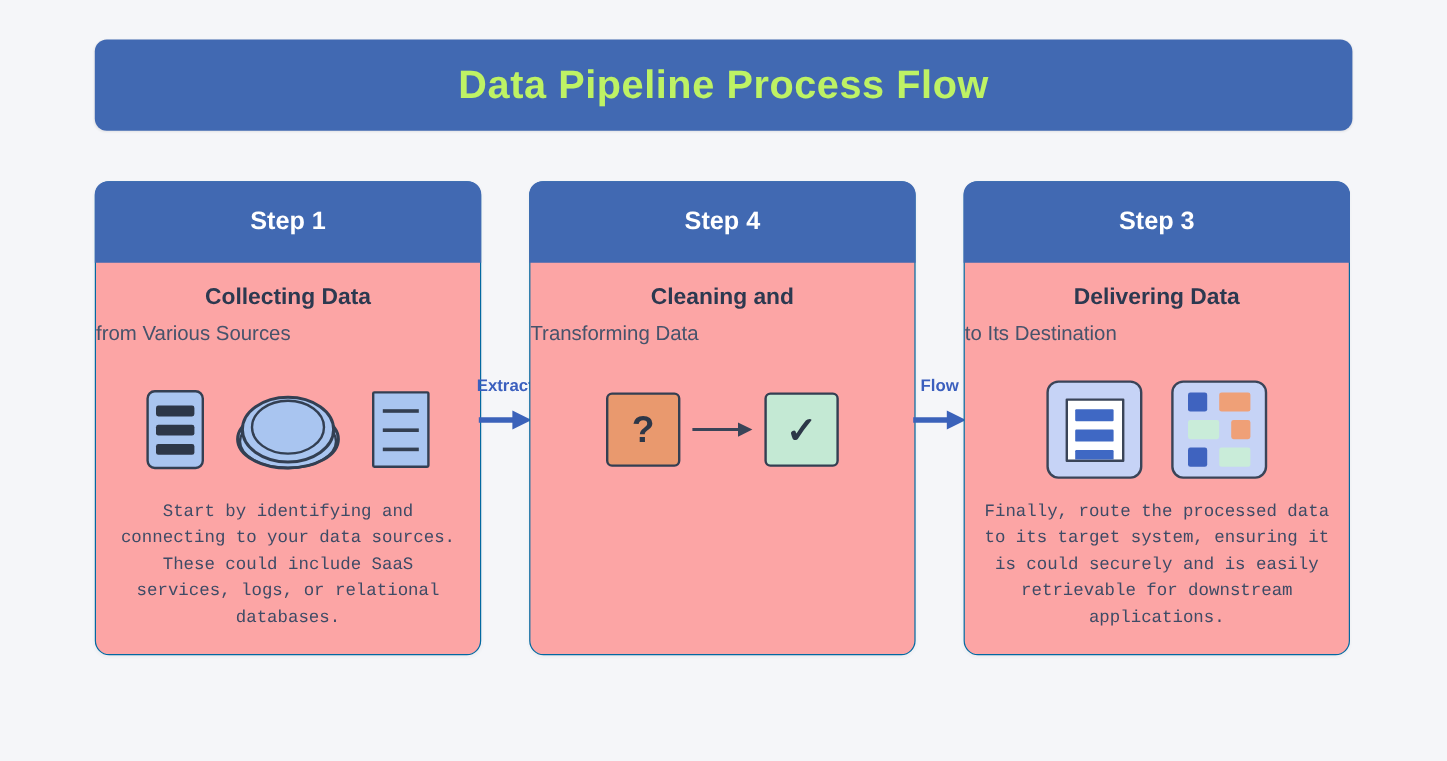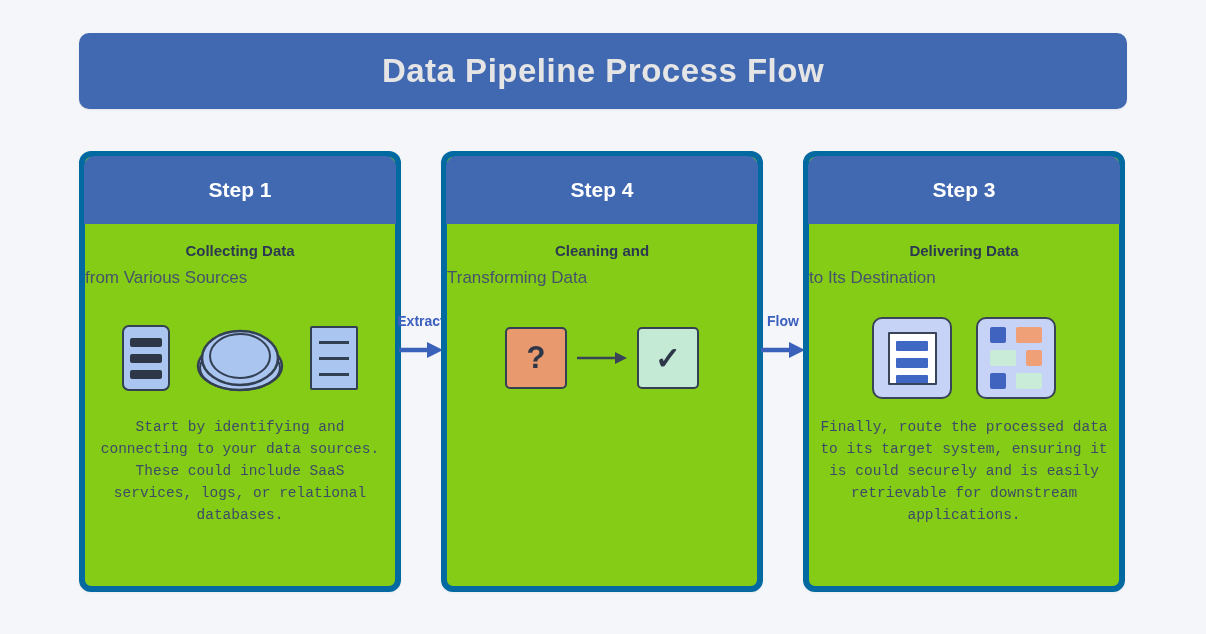--- a/index.html
+++ b/index.html
@@ -9,37 +9,37 @@
     font-family:"Liberation Sans", sans-serif;
     overflow:hidden;
   }
   .banner{
     position:absolute;left:79px;top:33px;width:1048px;height:76px;
     background:#4169b2;border-radius:10px;
     display:flex;align-items:center;justify-content:center;
     box-shadow:0 1px 2px rgba(0,0,0,0.08);
   }
   .banner-title{
-    color:#e5e5e5;font-size:33px;font-weight:bold;letter-spacing:.5px;margin:0;
+    color:#bef264;font-size:33px;font-weight:bold;letter-spacing:.5px;margin:0;
   }
   .card{
-    position:absolute;top:151px;width:322px;height:441px;box-sizing:border-box;
-    background:#84cc16;border:6px solid #0369a1;border-radius:12px;
+    position:absolute;top:151px;width:322px;height:395px;box-sizing:border-box;
+    background:#fca5a5;border:1px solid #0369a1;border-radius:12px;
     box-shadow:0 1px 3px rgba(40,50,80,0.05);
   }
   .card-1{left:79px}.card-2{left:441px}.card-3{left:803px}
   .card-header{
     height:68px;margin:-1px -1px 0 -1px;background:#4169b2;
     border-radius:11px 11px 0 0;
     display:flex;align-items:center;justify-content:center;
     color:#ffffff;font-size:21px;font-weight:bold;
   }
   .card-title{
     margin-top:18px;text-align:center;
-    font-size:15px;font-weight:bold;color:#2c3950;
+    font-size:19px;font-weight:bold;color:#2c3950;
   }
   .card-subtitle{
     margin-top:9px;text-align:left;
     font-size:17px;color:#46536b;
   }
   .icon-row{
     margin-top:26px;height:88px;
     display:flex;align-items:center;justify-content:center;
   }
   .icon-row-1{gap:26px}.icon-row-2{gap:8px}.icon-row-3{gap:24px}

